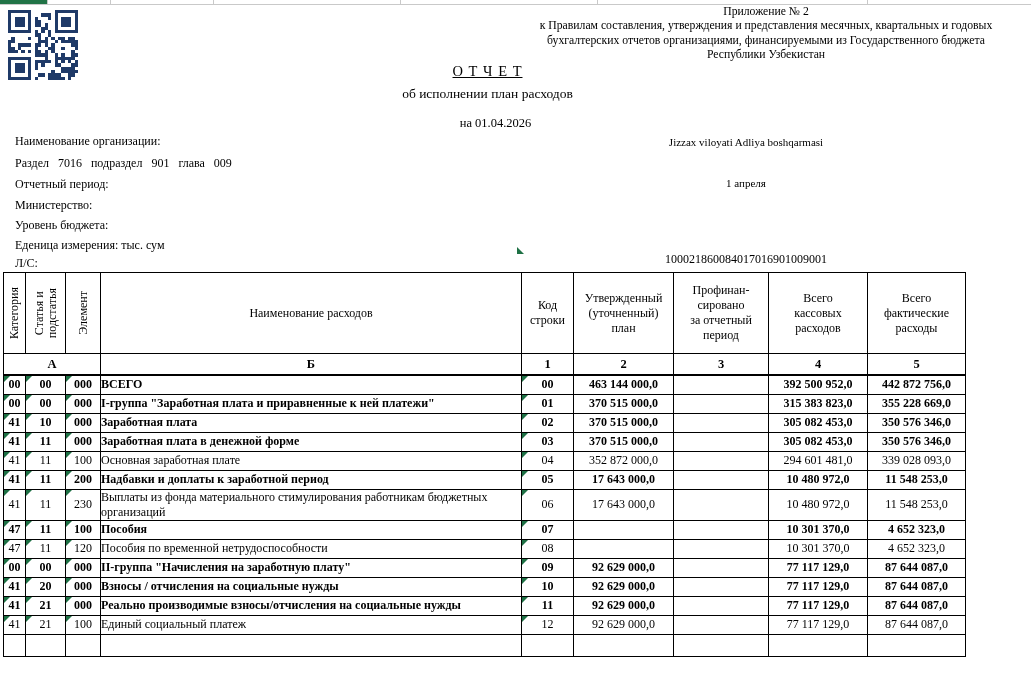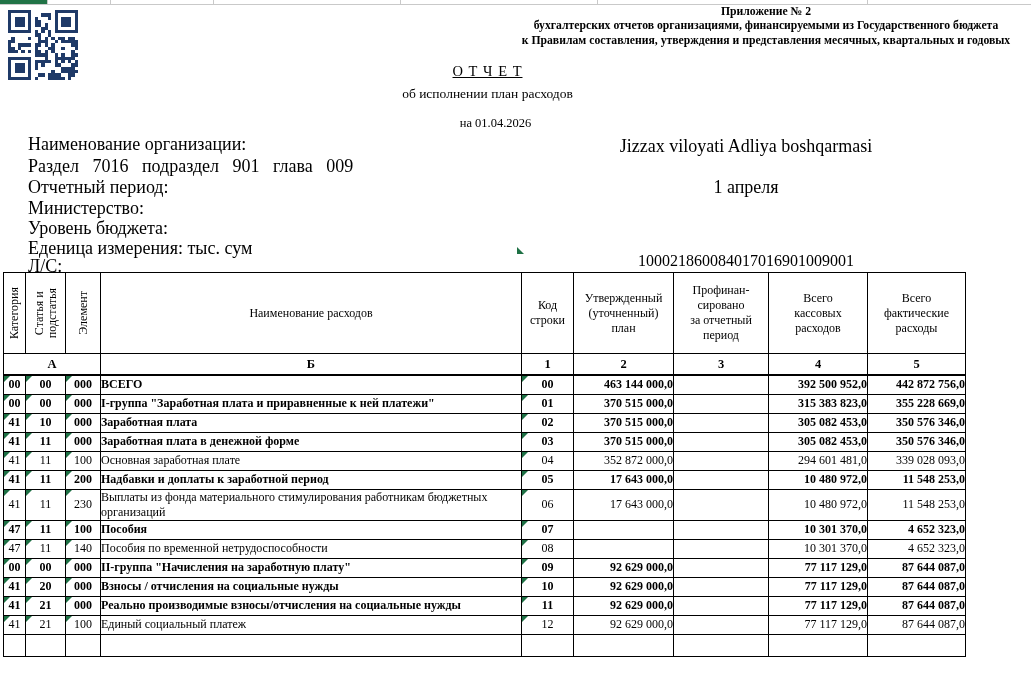--- a/index.html
+++ b/index.html
@@ -9,49 +9,49 @@
     font-family:"Liberation Serif","DejaVu Serif",serif;
   }
   
   .top-strip{position:absolute;top:0;left:0;width:1031px;height:4px;border-bottom:1px solid #c9c9c9;}
   .top-strip .tab{position:absolute;top:0;left:0;width:47px;height:4px;background:#217346;}
   .top-strip .tick{position:absolute;top:0;width:1px;height:4px;background:#c9c9c9;}
   
   .qr{position:absolute;top:10px;left:8px;width:70px;height:70px;}
   
   .appendix{position:absolute;top:5px;left:505px;width:522px;text-align:center;
-    font-size:11.7px;line-height:14.4px;font-weight:bold;}
+    font-size:11.7px;line-height:14.4px;}
   
   .title-block{position:absolute;top:63px;left:0;width:975px;text-align:center;}
   .title-line1{font-size:14.5px;letter-spacing:1px;text-decoration:underline;}
   .title-line2{font-size:13.5px;margin-top:6px;}
   .title-line3{font-size:12.5px;margin-top:14px;padding-left:16px;}
   
-  .info-label{position:absolute;left:28px;font-size:18px;white-space:pre;}
-  .info-value{position:absolute;left:500px;width:492px;text-align:center;font-size:18px;}
+  .info-label{position:absolute;left:15px;font-size:12px;white-space:pre;}
+  .info-value{position:absolute;left:500px;width:492px;text-align:center;font-size:11px;}
   .ls-flag{position:absolute;left:517px;top:247px;width:0;height:0;
     border-bottom:7px solid #1e7145;border-right:7px solid transparent;}
   
   table.report{position:absolute;left:3px;top:272px;width:962px;
     border-collapse:collapse;table-layout:fixed;}
   table.report th,table.report td{border:1px solid #000;padding:0;overflow:hidden;}
   thead th{font-weight:normal;font-size:12px;text-align:center;vertical-align:middle;
     white-space:pre-line;line-height:1.25;height:80px;}
   th.vcell{vertical-align:middle;}
   .vtext{writing-mode:vertical-rl;transform:rotate(180deg);margin:0 auto;
     white-space:pre-line;line-height:1.05;font-size:12px;}
   tr.subheader td{font-weight:bold;font-size:12.5px;text-align:center;height:20px;
     border-bottom:2px solid #000;}
   tbody tr{height:19px;}
   tbody tr.empty-row{height:22px;}
   tbody td{font-size:12px;position:relative;vertical-align:middle;line-height:1.25;}
   tbody tr.bold{font-weight:bold;}
   td.col-cat,td.col-art,td.col-elem,td.col-code,td.col-fin{text-align:center;}
   td.col-name{text-align:left;padding:1px 3px 1px 4px;}
-  td.col-plan,td.col-cash,td.col-actual{text-align:right;padding-right:9px;}
+  td.col-plan,td.col-cash,td.col-actual{text-align:center;padding-right:9px;}
   .flag{position:absolute;top:0;left:0;width:0;height:0;
     border-top:6px solid #1e7145;border-right:6px solid transparent;}
 </style>
 </head>
 <body>
 
 <div class="top-strip">
   <div class="tab"></div>
   <div class="tick" style="left:47px"></div>
   <div class="tick" style="left:110px"></div>
@@ -281,41 +281,42 @@
       <rect x="12" y="20" width="1" height="1"></rect>
       <rect x="13" y="20" width="1" height="1"></rect>
       <rect x="14" y="20" width="1" height="1"></rect>
       <rect x="15" y="20" width="1" height="1"></rect>
       <rect x="16" y="20" width="1" height="1"></rect>
       <rect x="18" y="20" width="1" height="1"></rect>
     </svg></div>
 
 <div class="appendix">
   <div>Приложение № 2</div>
+  <div>к Правилам составления, утверждения и представления месячных, квартальных и годовых</div>
   <div>бухгалтерских отчетов организациями, финансируемыми из Государственного бюджета</div>
-  <div>к Правилам составления, утверждения и представления месячных, квартальных и годовых</div>
+  <div>Республики Узбекистан</div>
 </div>
 
 <div class="title-block">
   <div class="title-line1">О Т Ч Е Т</div>
   <div class="title-line2">об исполнении план расходов</div>
   <div class="title-line3">на 01.04.2026</div>
 </div>
 
 <div class="info-label" style="top:134px">Наименование организации:</div>
 <div class="info-value" style="top:136px">Jizzax viloyati Adliya boshqarmasi</div>
 <div class="info-label" style="top:156px">Раздел   7016   подраздел   901   глава   009</div>
 <div class="info-label" style="top:177px">Отчетный период:</div>
 <div class="info-value" style="top:177px">1 апреля</div>
 <div class="info-label" style="top:198px">Министерство:</div>
 <div class="info-label" style="top:218px">Уровень бюджета:</div>
 <div class="info-label" style="top:238px">Еденица измерения: тыс. сум</div>
 <div class="info-label" style="top:256px">Л/С:</div>
 <div class="ls-flag"></div>
-<div class="info-value" style="top:252px;font-size:16px">100021860084017016901009001</div>
+<div class="info-value" style="top:252px;font-size:12px">100021860084017016901009001</div>
 
 <table class="report">
   <colgroup>
     <col style="width:22px">
       <col style="width:40px">
       <col style="width:35px">
     <col style="width:421px">
       <col style="width:52px">
       <col style="width:100px">
     <col style="width:95px">
@@ -440,21 +441,21 @@
         <td class="col-name"><span>Пособия</span></td>
         <td class="col-code"><span class="flag"></span><span>07</span></td>
         <td class="col-plan"><span></span></td>
         <td class="col-fin"><span></span></td>
         <td class="col-cash"><span>10 301 370,0</span></td>
         <td class="col-actual"><span>4 652 323,0</span></td>
       </tr>
       <tr>
         <td class="col-cat"><span class="flag"></span><span>47</span></td>
         <td class="col-art"><span class="flag"></span><span>11</span></td>
-        <td class="col-elem"><span class="flag"></span><span>140</span></td>
+        <td class="col-elem"><span class="flag"></span><span>120</span></td>
         <td class="col-name"><span>Пособия по временной нетрудоспособности</span></td>
         <td class="col-code"><span class="flag"></span><span>08</span></td>
         <td class="col-plan"><span></span></td>
         <td class="col-fin"><span></span></td>
         <td class="col-cash"><span>10 301 370,0</span></td>
         <td class="col-actual"><span>4 652 323,0</span></td>
       </tr>
       <tr class="bold">
         <td class="col-cat"><span class="flag"></span><span>00</span></td>
         <td class="col-art"><span class="flag"></span><span>00</span></td>

